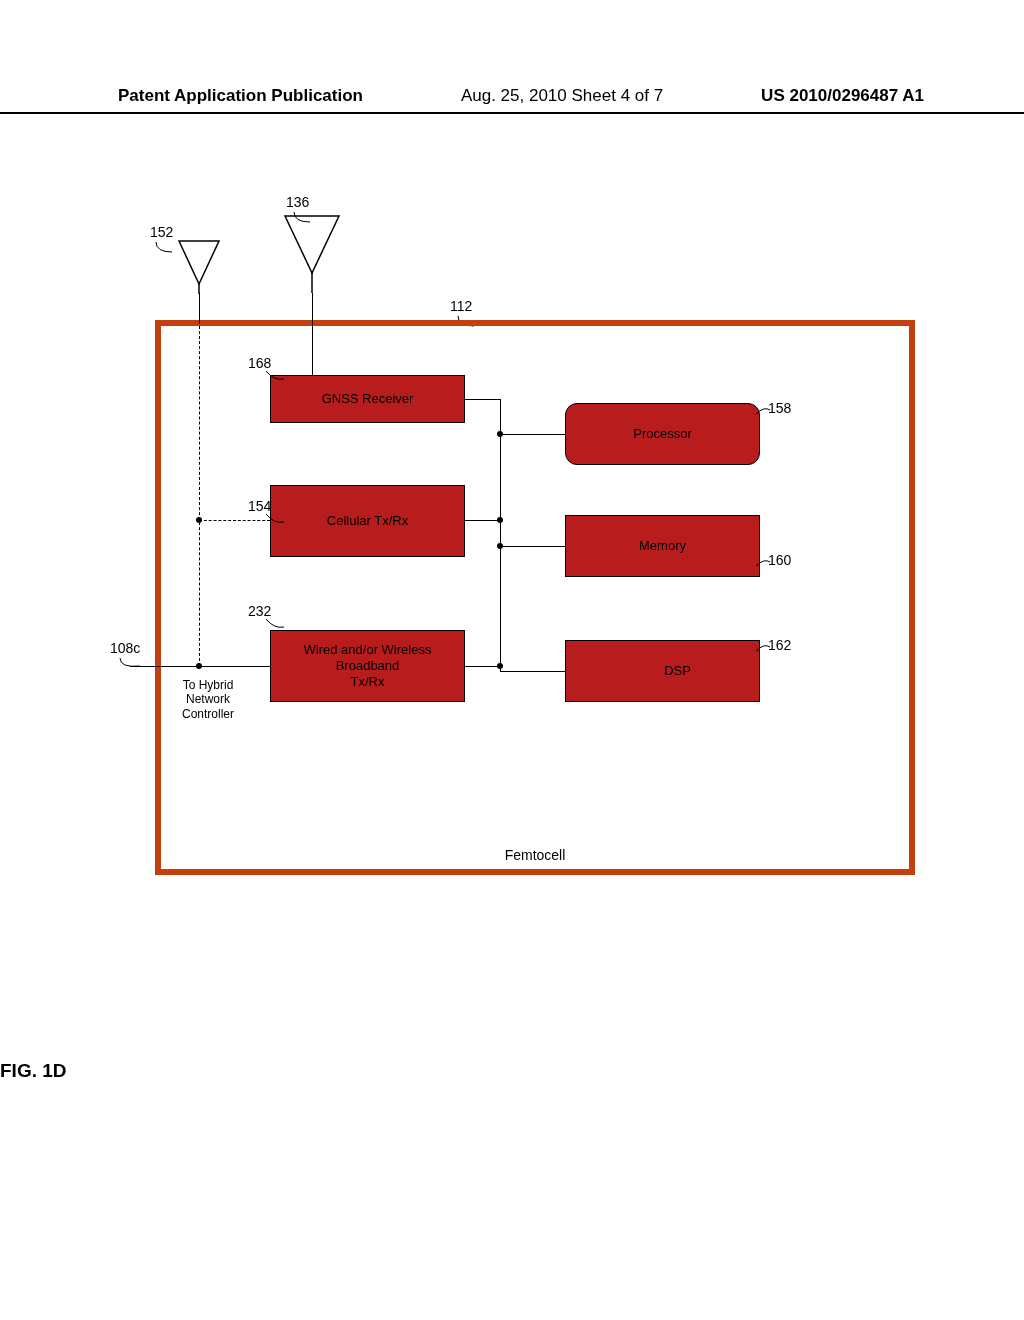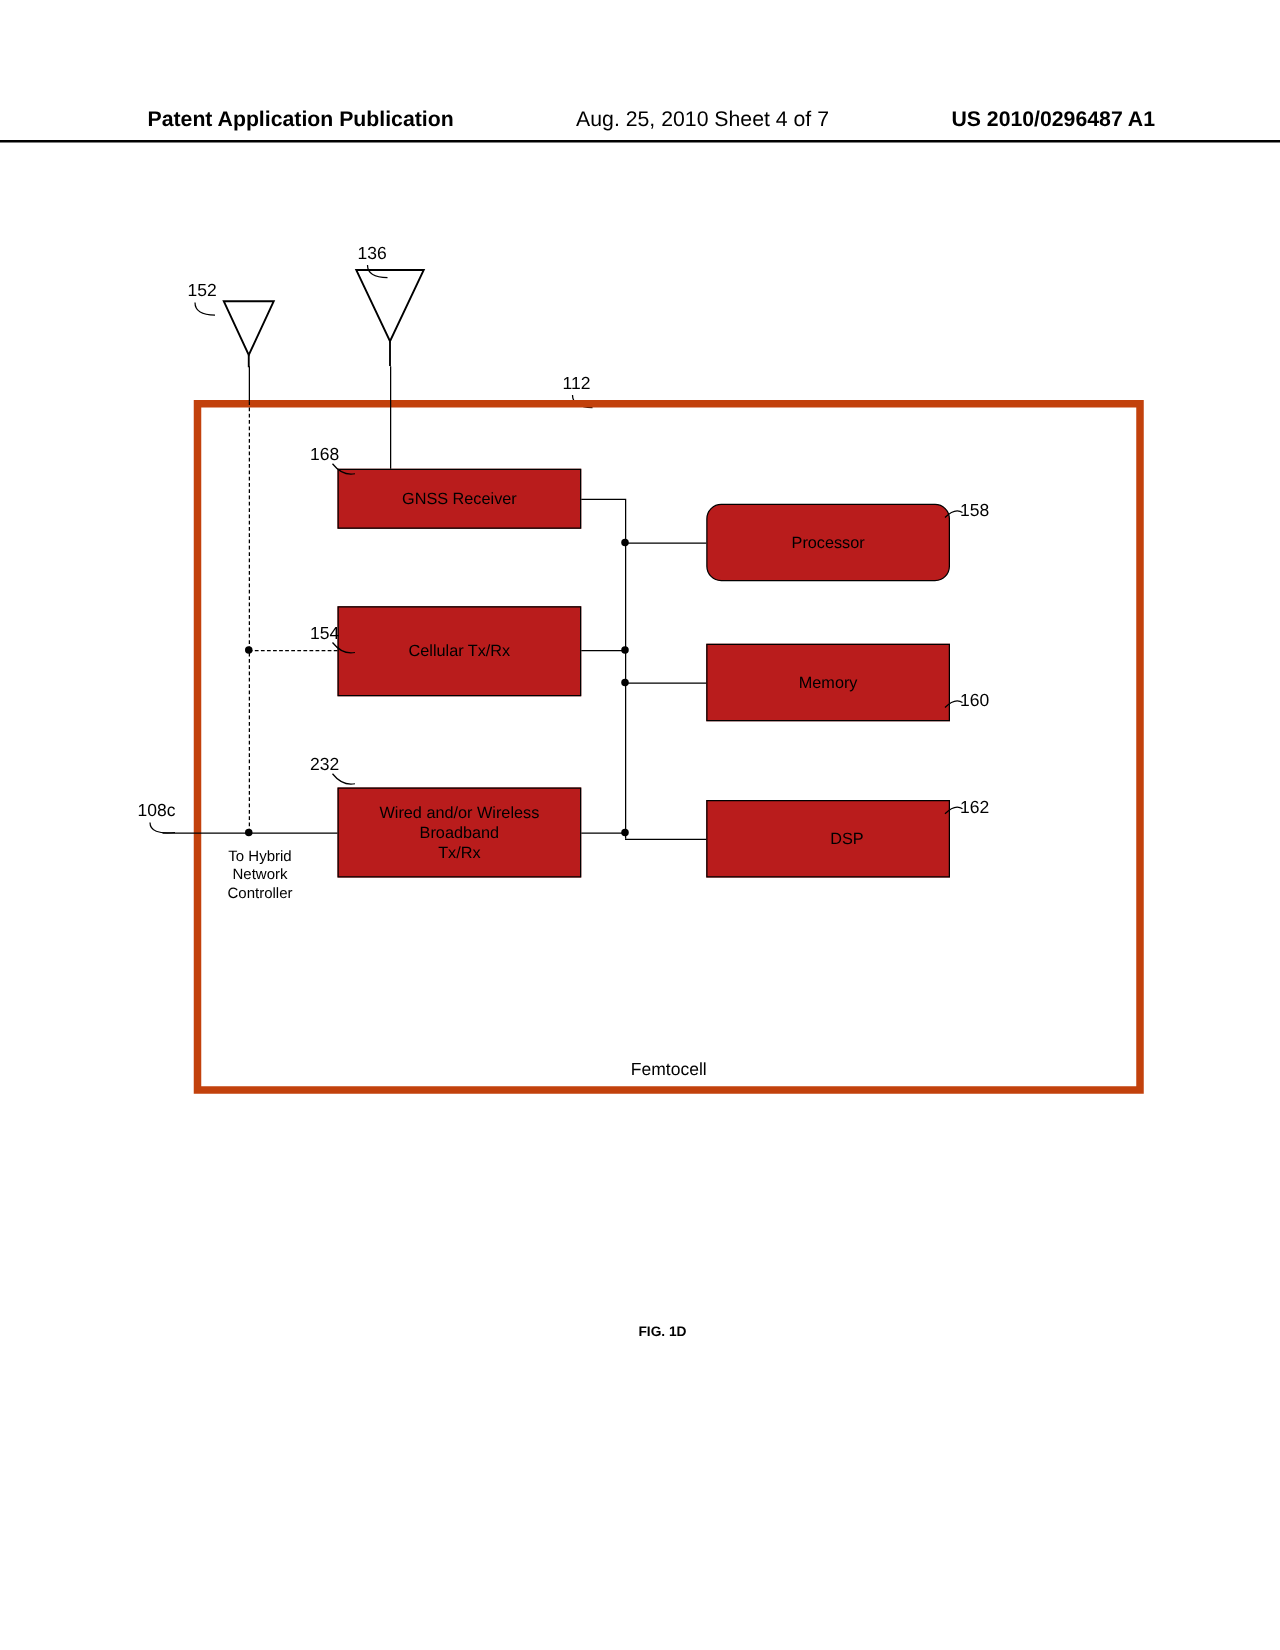--- a/index.html
+++ b/index.html
@@ -109,24 +109,22 @@
     font-size: 12px;
     text-align: center;
     line-height: 1.2;
   }
 
   .fig-caption {
     position: absolute;
     top: 1060px;
     left: 0;
     width: 1024px;
-    text-align: center;
     font-weight: bold;
-    font-size: 11px;
-    padding-left: 36px;
+    font-size: 19px;
   }
 
   
   .hook-svg { position:absolute; }
 </style>
 </head>
 <body>
 
 <div class="header">
   <div class="header-row">

